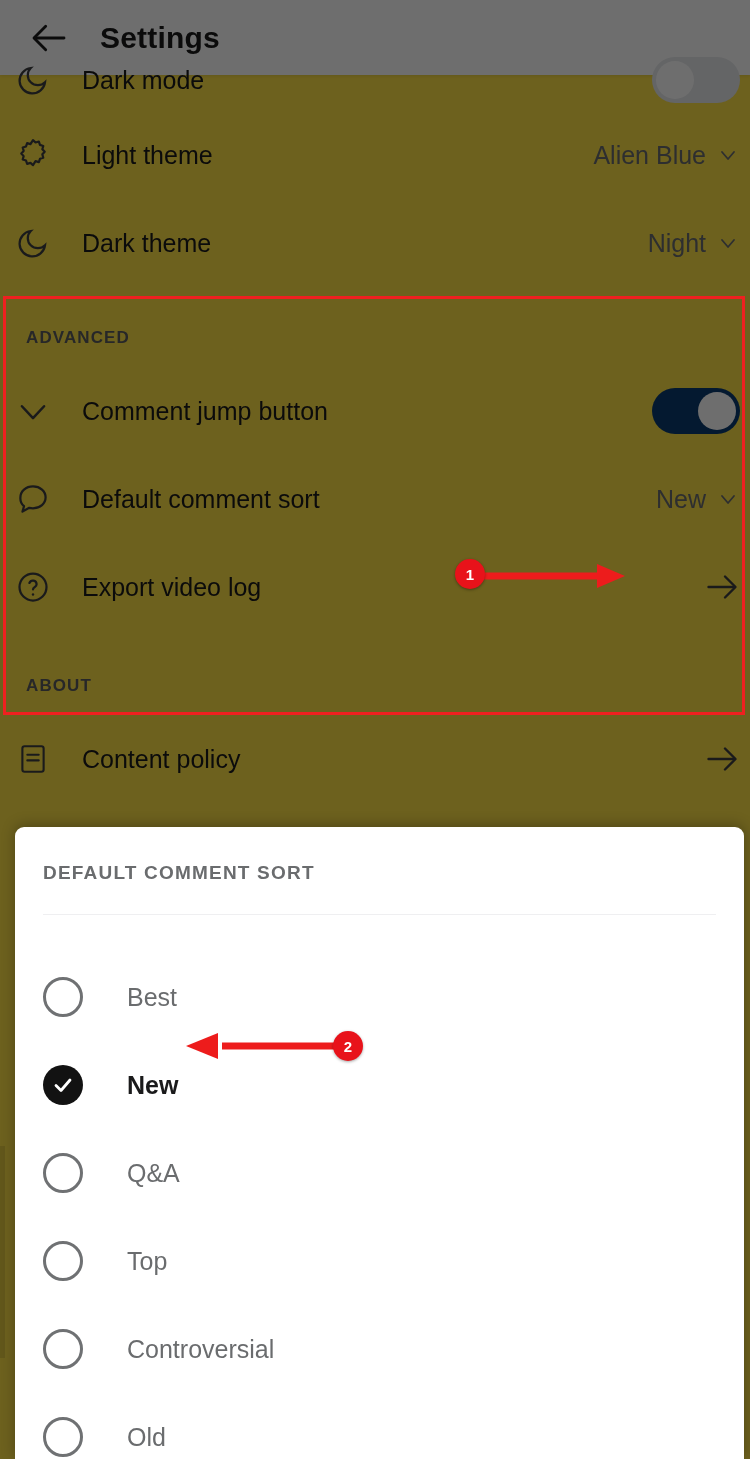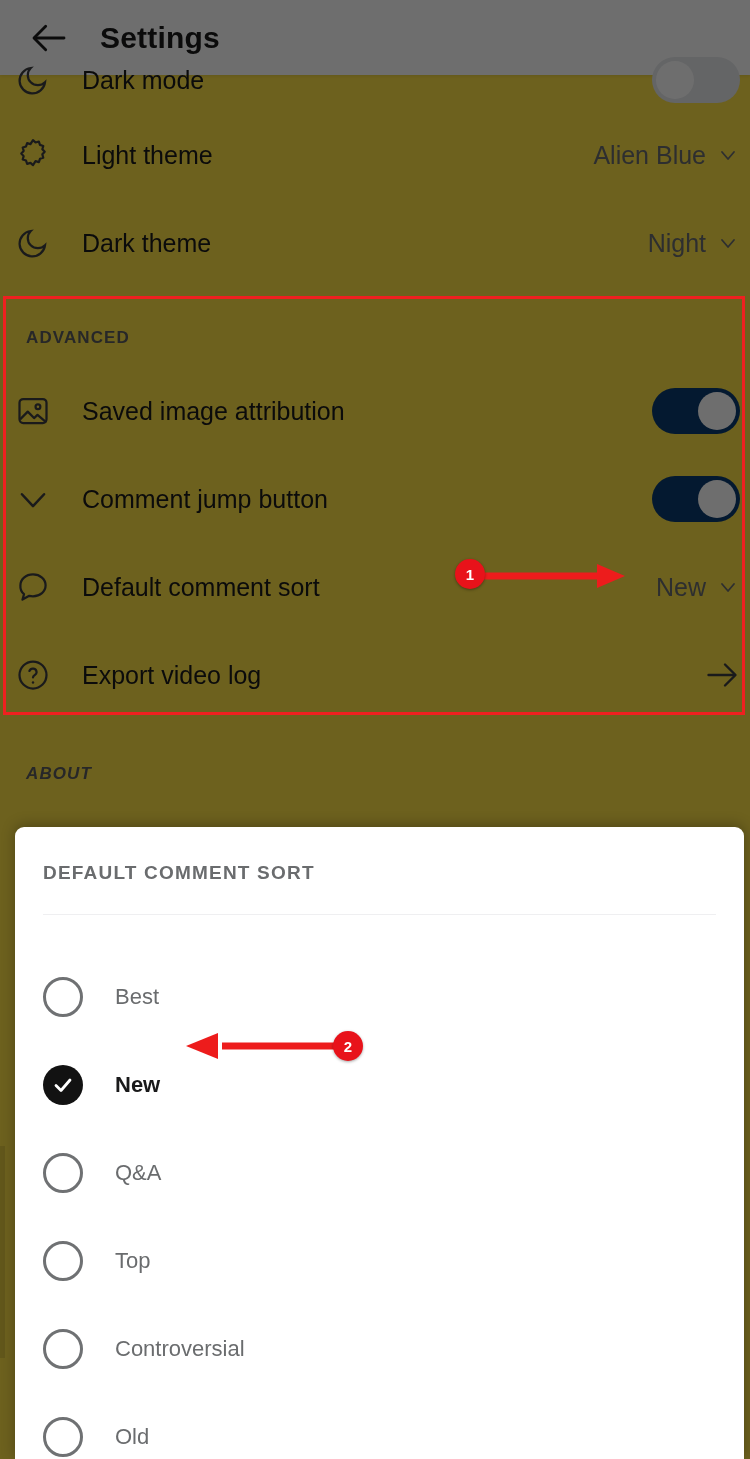--- a/index.html
+++ b/index.html
@@ -206,22 +206,22 @@
     flex: none;
   }
   .radio.checked {
     border: none;
     background: #121212;
     display: flex;
     align-items: center;
     justify-content: center;
   }
   .option-label {
-    margin-left: 32px;
-    font-size: 22px;
+    margin-left: 44px;
+    font-size: 25px;
     color: #6a6c6e;
     white-space: nowrap;
   }
   .option-row.selected .option-label {
     color: #1a1a1b;
     font-weight: bold;
   }
   .sheet-scroll-track {
     position: absolute;
     left: 0px;
@@ -290,34 +290,20 @@
         <div class="row-value">Night</div>
         <div class="chev-small">
           <svg width="26" height="26" viewBox="0 0 24 24" fill="none" stroke="#6a6c6e" stroke-width="1.8" stroke-linecap="round" stroke-linejoin="round">
               <polyline points="6,9 12,16 18,9"></polyline>
             </svg>
         </div>
       </div>
 
       <div class="section-header" style="margin-top:22px;">ADVANCED</div>
 
-      <div class="row">
-        <div class="row-icon">
-          <svg width="36" height="36" viewBox="0 0 24 24" fill="none" stroke="#3c3e40" stroke-width="1.5" stroke-linejoin="round">
-            <rect x="3" y="4" width="18" height="16" rx="2.5"></rect>
-            <circle cx="15.3" cy="9.2" r="1.6"></circle>
-            <path d="M3.4 17.6l5.1-5.2 4.2 4.3 2.3-2.1 5.9 5"></path>
-          </svg>
-        </div>
-        <div class="row-label">Saved image attribution</div>
-        <div class="row-spacer"></div>
-        <div class="toggle">
-          <div class="knob"></div>
-        </div>
-      </div>
 
       <div class="row">
         <div class="row-icon">
           <svg width="38" height="38" viewBox="0 0 24 24" fill="none" stroke="#3c3e40" stroke-width="1.6" stroke-linecap="round" stroke-linejoin="round">
               <polyline points="5,9 12,16.5 19,9"></polyline>
             </svg>
         </div>
         <div class="row-label">Comment jump button</div>
         <div class="row-spacer"></div>
         <div class="toggle">
@@ -352,21 +338,21 @@
         <div class="row-label">Export video log</div>
         <div class="row-spacer"></div>
         <div class="row-arrow">
           <svg width="38" height="38" viewBox="0 0 24 24" fill="none" stroke="#3c3e40" stroke-width="1.6" stroke-linecap="round" stroke-linejoin="round">
             <line x1="3" y1="12" x2="20" y2="12"></line>
             <polyline points="14,5 21,12 14,19"></polyline>
           </svg>
         </div>
       </div>
 
-      <div class="section-header" style="margin-top:26px;font-style:italic;">ABOUT</div>
+      <div class="section-header" style="margin-top:26px;">ABOUT</div>
 
       <div class="row">
         <div class="row-icon">
           <svg width="34" height="34" viewBox="0 0 24 24" fill="none" stroke="#3c3e40" stroke-width="1.5" stroke-linecap="round" stroke-linejoin="round">
             <rect x="4.5" y="3" width="15" height="18" rx="1.6"></rect>
             <line x1="8" y1="9" x2="16" y2="9"></line>
             <line x1="8" y1="13" x2="16" y2="13"></line>
           </svg>
         </div>
         <div class="row-label">Content policy</div>

